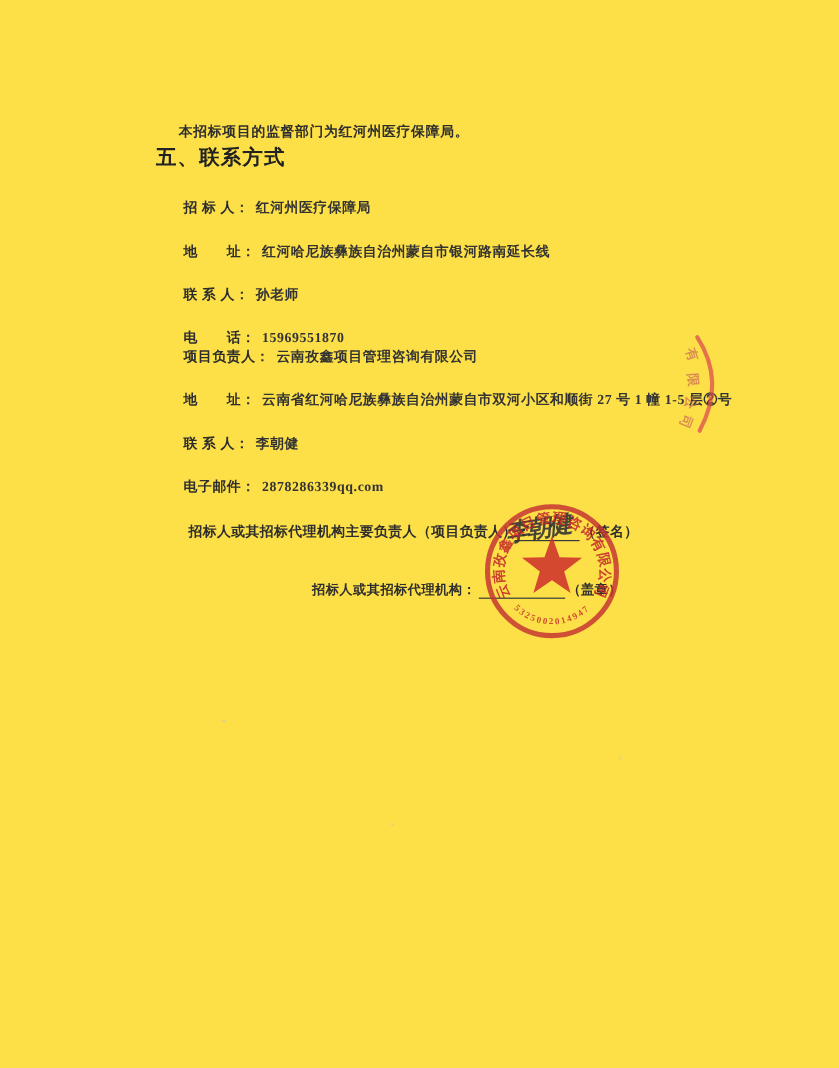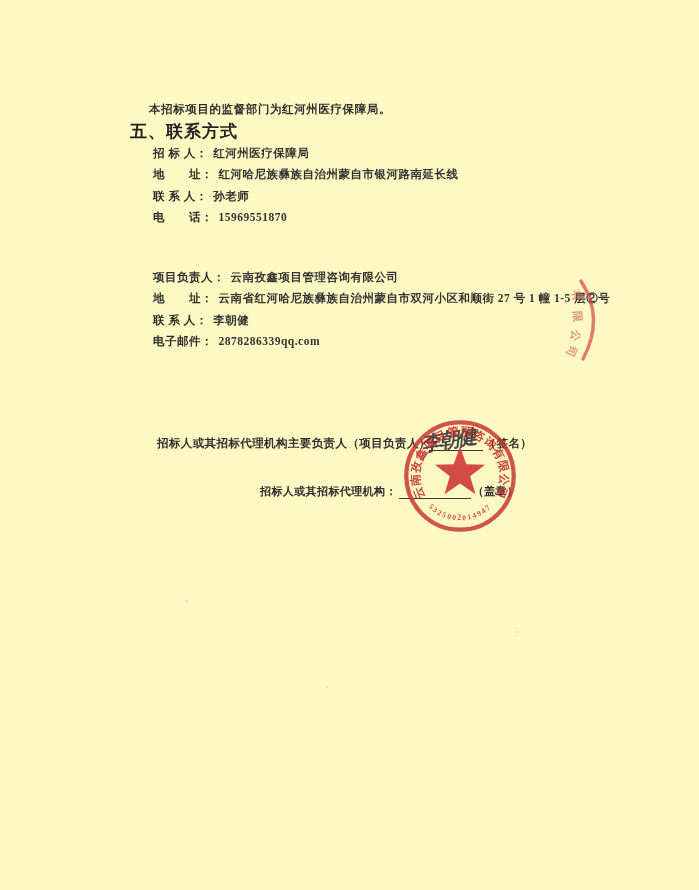--- a/index.html
+++ b/index.html
@@ -3,32 +3,32 @@
 <meta charset="utf-8">
 <style>
   html,body{margin:0;padding:0;}
   body{
     width:699px;height:890px;
     background:#ffffff;
     font-family:"Liberation Serif","DejaVu Serif",serif;
     position:relative;overflow:hidden;
     color:#2b2b2b;
   }
-  .page{position:absolute;inset:0;background:#fef9c3;}
+  .page{position:absolute;inset:0;background:#fde047;}
   .abs{position:absolute;}
   .supervision{
     left:149px;top:102px;font-size:11.5px;font-weight:600;letter-spacing:0.6px;color:#2e2e2e;
   }
   .heading{
     left:130px;top:120px;font-size:17px;font-weight:700;letter-spacing:1px;color:#222;margin:0;
   }
   .contact-block{left:153px;font-size:11.5px;font-weight:600;letter-spacing:0.5px;color:#303030;}
   .blk-tenderer{top:146px;}
   .blk-agency{top:270px;}
-  .row{height:16px;margin-bottom:5.3px;white-space:nowrap;}
+  .row{height:16px;margin-bottom:5.3px;white-space:nowrap;margin-top:20px;}
   .lbl{display:inline-block;color:#2d2d2d;}
   .val{display:inline-block;margin-left:2px;color:#333;}
   .sig-line{font-size:11.5px;font-weight:600;letter-spacing:0.4px;color:#2e2e2e;white-space:nowrap;}
   .sig-line-1{left:157px;top:436px;}
   .sig-line-2{left:260px;top:484px;font-size:11px;font-family:Liberation Mono, monospace;}
   .slot{display:inline-block;border-bottom:1.6px solid #3a3a3a;position:relative;vertical-align:bottom;}
   .sig-slot{width:54px;height:14px;margin-left:-14px;}
   .stamp-slot{width:72px;height:13px;margin-left:2px;}
   .handwriting{
     position:absolute;left:-8px;bottom:-4px;

